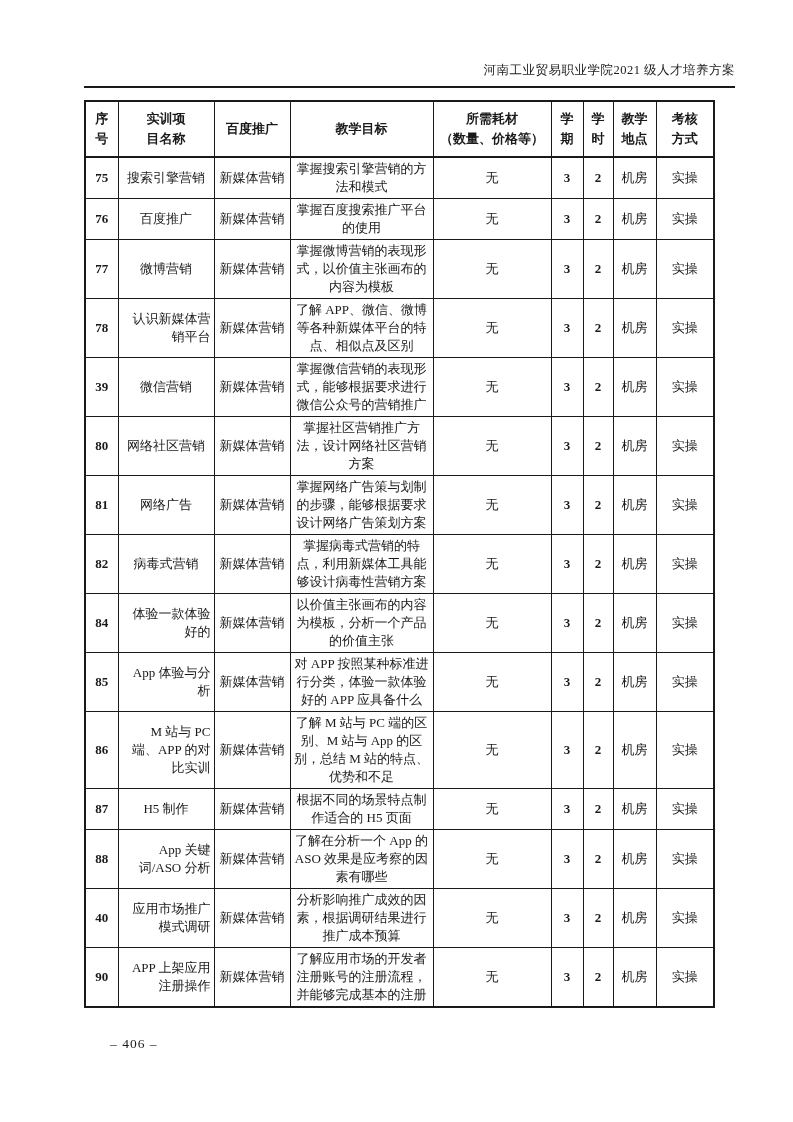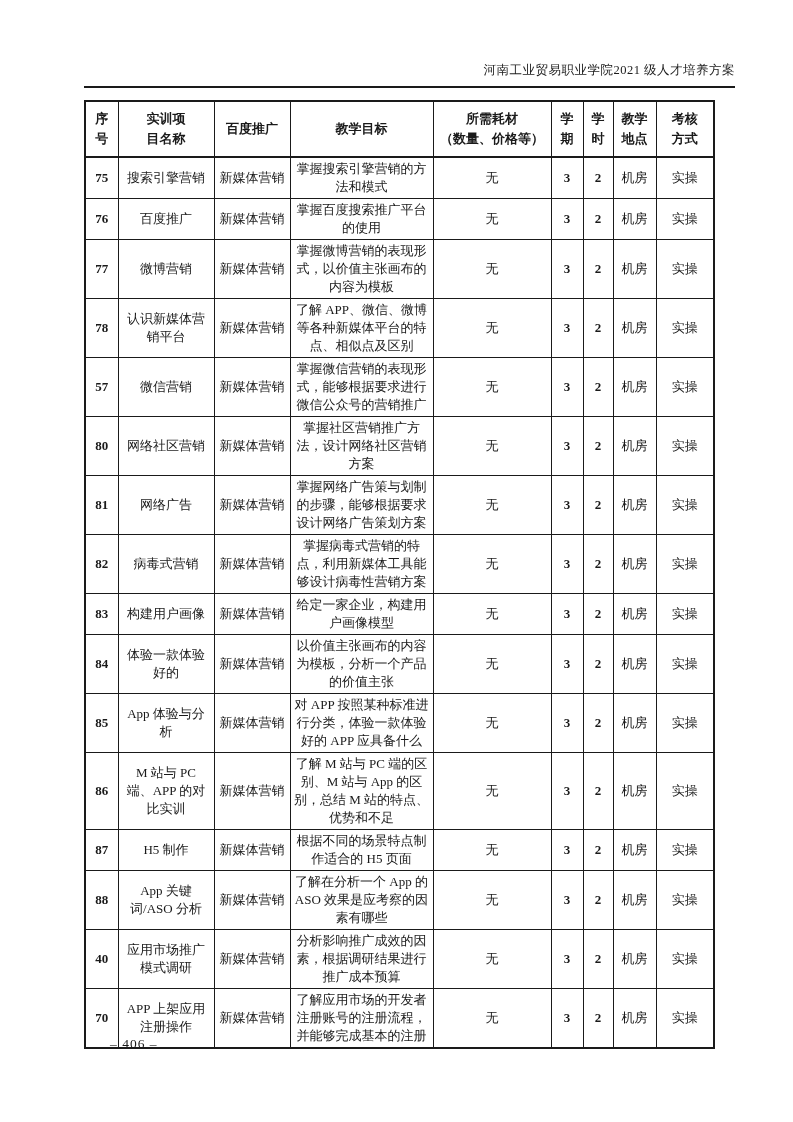--- a/index.html
+++ b/index.html
@@ -47,21 +47,21 @@
     height:52px;
     padding:1px 2px;
     border-bottom:2px solid #1a1a1a;
   }
   table.training td{
     line-height:18px;
     padding:2px 3px;
   }
   td.c-goal{text-align:left;padding:2px 3px;}
   td.c-project{padding:2px 4px;}
-  td.c-project.left{text-align:center;margin-left:28px;}
+  td.c-project.left{text-align:right;margin-left:28px;}
   td.c-no,td.c-semester,td.c-hours{font-size:13px;font-weight:bold;}
   .page-footer{
     position:absolute;
     top:1036px;left:110px;
     font-size:13.5px;
     letter-spacing:1px;
   }
 </style>
 </head>
 <body>
@@ -145,21 +145,21 @@
           <td class="c-project left">认识新媒体营销平台</td>
           <td class="c-course">新媒体营销</td>
           <td class="c-goal">了解 APP、微信、微博等各种新媒体平台的特点、相似点及区别</td>
           <td class="c-materials">无</td>
           <td class="c-semester">3</td>
           <td class="c-hours">2</td>
           <td class="c-location">机房</td>
           <td class="c-assessment">实操</td>
         </tr>
         <tr>
-          <td class="c-no">57</td>
+          <td class="c-no">39</td>
           <td class="c-project">微信营销</td>
           <td class="c-course">新媒体营销</td>
           <td class="c-goal">掌握微信营销的表现形式，能够根据要求进行微信公众号的营销推广</td>
           <td class="c-materials">无</td>
           <td class="c-semester">3</td>
           <td class="c-hours">2</td>
           <td class="c-location">机房</td>
           <td class="c-assessment">实操</td>
         </tr>
         <tr>
@@ -189,31 +189,20 @@
           <td class="c-project">病毒式营销</td>
           <td class="c-course">新媒体营销</td>
           <td class="c-goal">掌握病毒式营销的特点，利用新媒体工具能够设计病毒性营销方案</td>
           <td class="c-materials">无</td>
           <td class="c-semester">3</td>
           <td class="c-hours">2</td>
           <td class="c-location">机房</td>
           <td class="c-assessment">实操</td>
         </tr>
         <tr>
-          <td class="c-no">83</td>
-          <td class="c-project">构建用户画像</td>
-          <td class="c-course">新媒体营销</td>
-          <td class="c-goal">给定一家企业，构建用户画像模型</td>
-          <td class="c-materials">无</td>
-          <td class="c-semester">3</td>
-          <td class="c-hours">2</td>
-          <td class="c-location">机房</td>
-          <td class="c-assessment">实操</td>
-        </tr>
-        <tr>
           <td class="c-no">84</td>
           <td class="c-project left">体验一款体验好的</td>
           <td class="c-course">新媒体营销</td>
           <td class="c-goal">以价值主张画布的内容为模板，分析一个产品的价值主张</td>
           <td class="c-materials">无</td>
           <td class="c-semester">3</td>
           <td class="c-hours">2</td>
           <td class="c-location">机房</td>
           <td class="c-assessment">实操</td>
         </tr>
@@ -266,21 +255,21 @@
           <td class="c-project left">应用市场推广模式调研</td>
           <td class="c-course">新媒体营销</td>
           <td class="c-goal">分析影响推广成效的因素，根据调研结果进行推广成本预算</td>
           <td class="c-materials">无</td>
           <td class="c-semester">3</td>
           <td class="c-hours">2</td>
           <td class="c-location">机房</td>
           <td class="c-assessment">实操</td>
         </tr>
         <tr>
-          <td class="c-no">70</td>
+          <td class="c-no">90</td>
           <td class="c-project left">APP 上架应用注册操作</td>
           <td class="c-course">新媒体营销</td>
           <td class="c-goal">了解应用市场的开发者注册账号的注册流程，并能够完成基本的注册</td>
           <td class="c-materials">无</td>
           <td class="c-semester">3</td>
           <td class="c-hours">2</td>
           <td class="c-location">机房</td>
           <td class="c-assessment">实操</td>
         </tr>
       </tbody>

